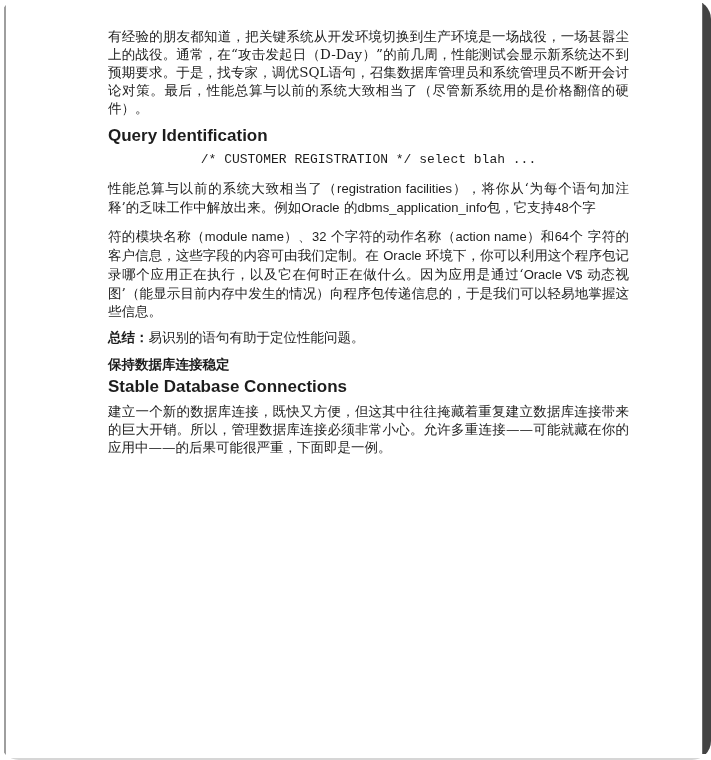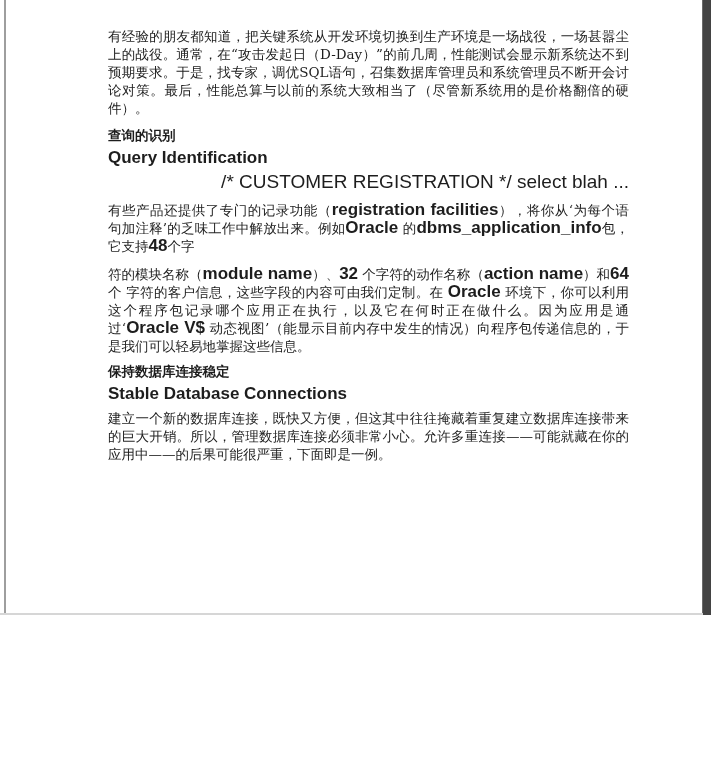--- a/index.html
+++ b/index.html
@@ -3,25 +3,26 @@
 <meta charset="utf-8">
 <style>
   html, body {
     margin: 0;
     padding: 0;
     background: #ffffff;
   }
   .page {
     position: relative;
     width: 711px;
-    height: 615px;
+    height: 760px;
     background: #ffffff;
     overflow: hidden;
     font-family: "DejaVu Serif", serif;
     color: #1d1d1d;
+    border-radius: 19px;
   }
   .left-rule {
     position: absolute;
     left: 4px;
     top: 0;
     width: 2px;
     height: 760px;
     background: #9e9e9e;
   }
   .right-bar {
@@ -66,54 +67,54 @@
   .h-en {
     margin: 4px 0 6px 0;
     font-size: 17px;
     font-weight: bold;
     line-height: 18px;
     font-family: "Liberation Sans", sans-serif;
     text-align: left;
   }
   .code-line {
     margin: 0 0 6px 0;
-    font-family: Liberation Sans, sans-serif;
-    font-size: 19px;
+    font-family: Liberation Mono, monospace;
+    font-size: 13px;
     line-height: 18px;
-    text-align: right;
+    text-align: center;
   }
   .gap-before {
     margin-top: 20px;
   }
   .section-gap {
   }
-  .run-sans { font-family: "Liberation Sans", sans-serif; font-size: 17px; font-weight: bold; }
+  .run-sans { font-family: "Liberation Sans", sans-serif; font-size: 13px; }
   .run-b { font-weight: bold; }
   .summary-line { margin-bottom: 0; }
 </style>
 </head>
 <body>
 
 <div class="page">
   <div class="left-rule"></div>
   <div class="right-bar"></div>
   <div class="bottom-rule"></div>
 
   <main class="content">
     <p class="para"><span>有经验的朋友都知道，把关键系统从开发环境切换到生产环境是一场战役，一场甚嚣尘上的战役。通常，在“攻击发起日（D-Day）”的前几周，性能测试会显示新系统达不到预期要求。于是，找专家，调优SQL语句，召集数据库管理员和系统管理员不断开会讨论对策。最后，性能总算与以前的系统大致相当了（尽管新系统用的是价格翻倍的硬件）。</span></p>
 
-    <h3 class="h-zh">查询的识别</h3>
     <h3 class="h-en">Query Identification</h3>
 
 
     <p class="code-line">/* CUSTOMER REGISTRATION */ select blah ...</p>
 
-    <p class="para"><span>有些产品还提供了专门的记录功能（</span><span class="run-sans">registration facilities</span><span>），将你从‘为每个语句加注释’的乏味工作中解放出来。例如</span><span class="run-sans">Oracle</span><span> 的</span><span class="run-sans">dbms_application_info</span><span>包，它支持</span><span class="run-sans">48</span><span>个字</span></p>
+    <p class="para"><span>性能总算与以前的系统大致相当了（</span><span class="run-sans">registration facilities</span><span>），将你从‘为每个语句加注释’的乏味工作中解放出来。例如</span><span class="run-sans">Oracle</span><span> 的</span><span class="run-sans">dbms_application_info</span><span>包，它支持</span><span class="run-sans">48</span><span>个字</span></p>
 
     <p class="para-tight gap-before"><span>符的模块名称（</span><span class="run-sans">module name</span><span>）、</span><span class="run-sans">32</span><span> 个字符的动作名称（</span><span class="run-sans">action name</span><span>）和</span><span class="run-sans">64</span><span>个 字符的客户信息，这些字段的内容可由我们定制。在 </span><span class="run-sans">Oracle</span><span> 环境下，你可以利用这个程序包记录哪个应用正在执行，以及它在何时正在做什么。因为应用是通过‘</span><span class="run-sans">Oracle V$</span><span> 动态视图’（能显示目前内存中发生的情况）向程序包传递信息的，于是我们可以轻易地掌握这些信息。</span></p>
 
+    <p class="para summary-line"><span class="run-b">总结：</span><span>易识别的语句有助于定位性能问题。</span></p>
 
     <h3 class="h-zh section-gap">保持数据库连接稳定</h3>
     <h3 class="h-en">Stable Database Connections</h3>
 
     <p class="para"><span>建立一个新的数据库连接，既快又方便，但这其中往往掩藏着重复建立数据库连接带来的巨大开销。所以，管理数据库连接必须非常小心。允许多重连接——可能就藏在你的应用中——的后果可能很严重，下面即是一例。</span></p>
   </main>
 </div>
 
 </body></html>

